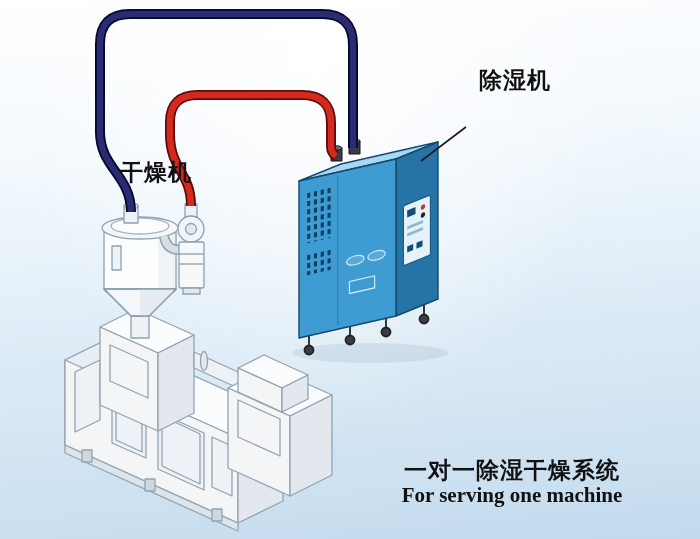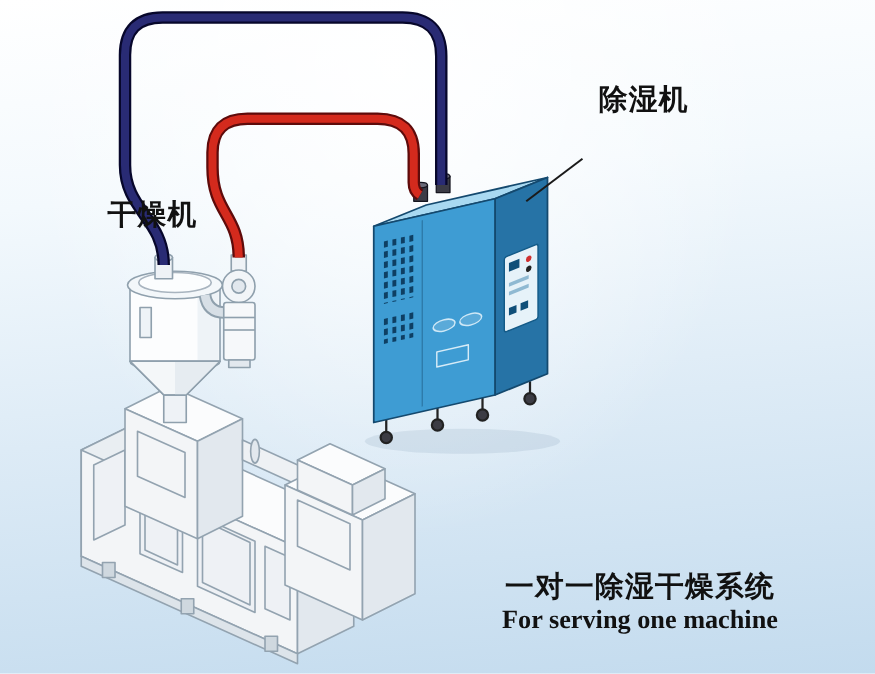--- a/index.html
+++ b/index.html
@@ -13,21 +13,21 @@
     width: 700px; height: 539px;
     background:
       radial-gradient(ellipse at 45% 10%, rgba(255,255,255,0.95) 0%, rgba(255,255,255,0) 55%),
       linear-gradient(175deg, #ffffff 0%, #f3f9fd 28%, #ddebf6 60%, #c3dbee 100%);
     overflow: hidden;
   }
   svg.scene { position: absolute; left: 0; top: 0; }
   .label-block { position: absolute; font-weight: bold; color: #111; line-height: 1.12; }
   .cn { font-size: 23px; letter-spacing: 1px; font-family: "DejaVu Sans", sans-serif; }
   .en { font-size: 20px; font-family: "Liberation Serif", "DejaVu Serif", serif; }
-  #dryer-label    { left: 52px;  top: 160px; width: 140px; text-align: center; }
+  #dryer-label    { left: 52px;  top: 160px; width: 140px; text-align: right; }
   #dehum-label    { left: 440px; top: 68px;  width: 150px; text-align: center; }
   #system-title   { left: 378px; top: 458px; width: 268px; text-align: center; }
   #system-title .cn { font-size: 23px; letter-spacing: 1px; }
   #system-title .en { font-size: 21px; text-align: center; }
 </style>
 </head>
 <body>
 
 <div class="canvas">
 

